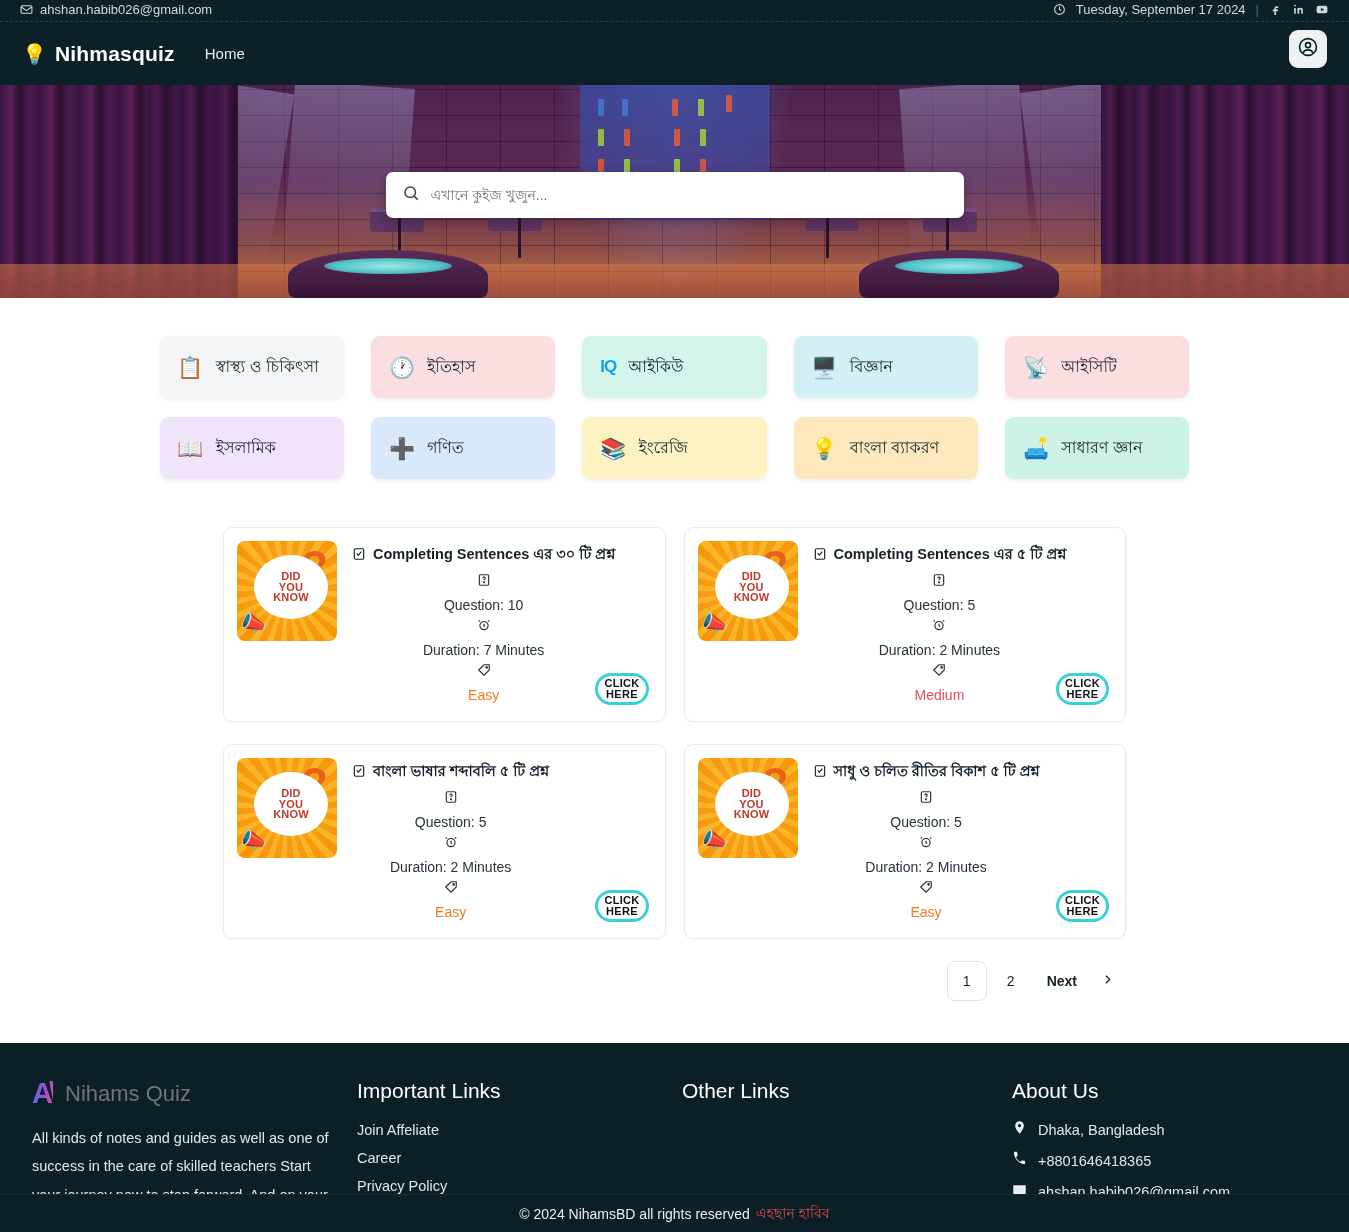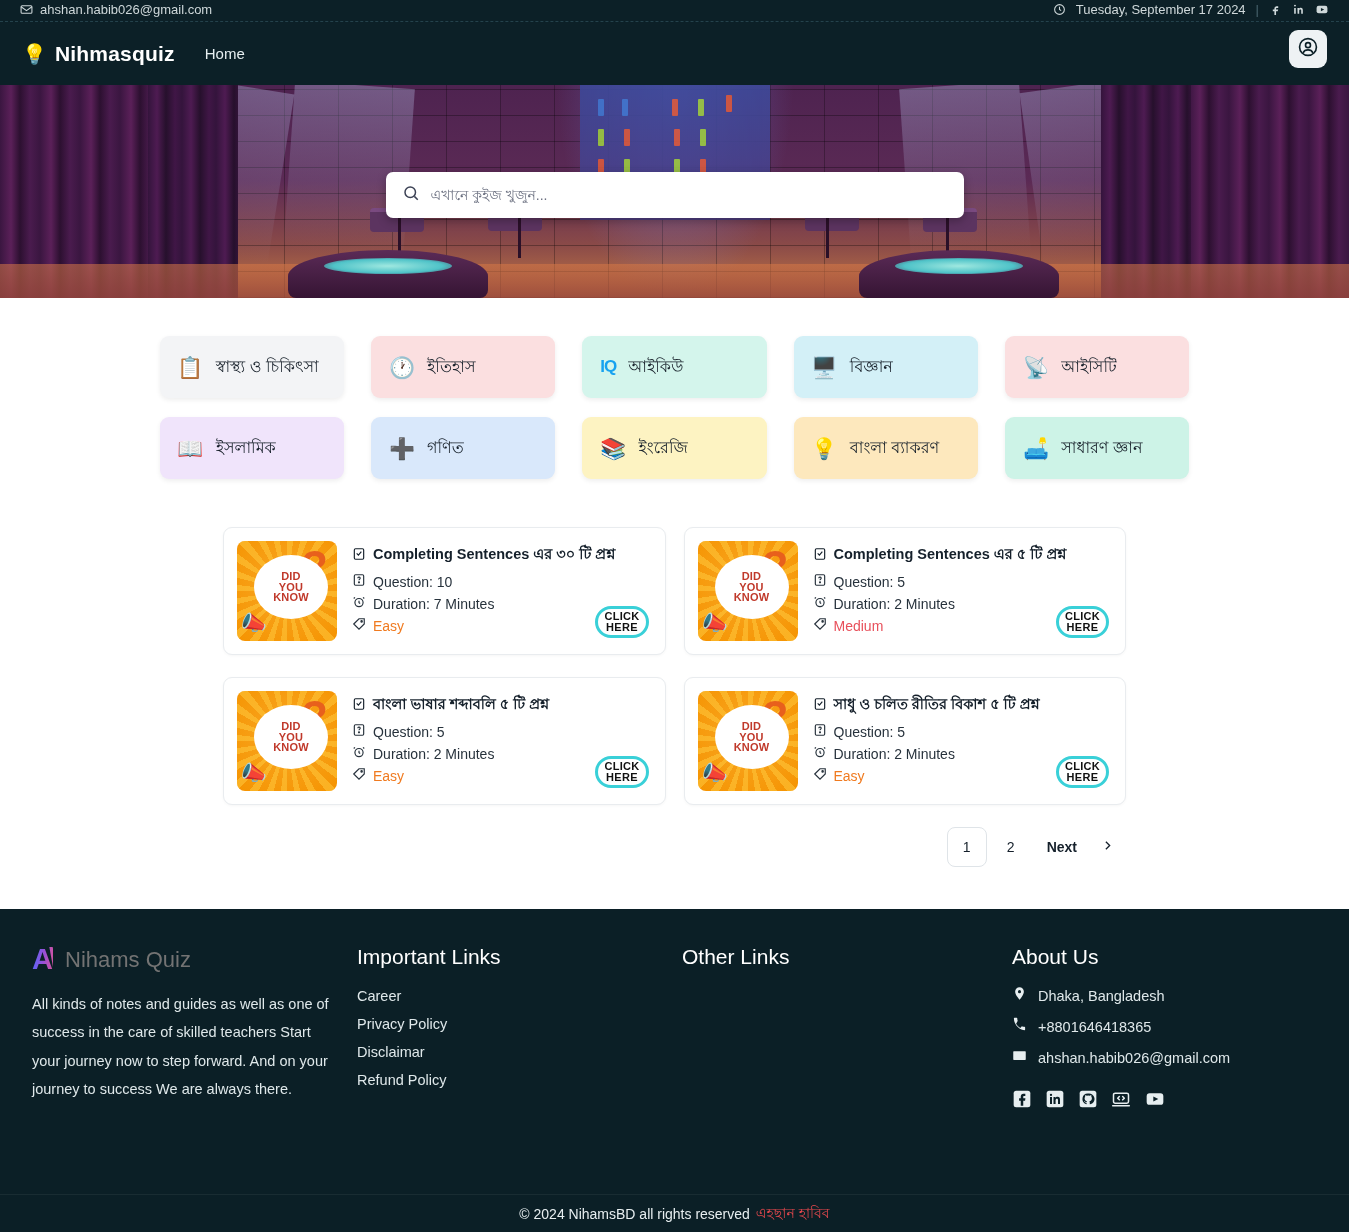--- a/index.html
+++ b/index.html
@@ -165,21 +165,21 @@
     color: #e8601c; line-height: 1;
   }
   .megaphone { position: absolute; left: 4px; bottom: 6px; font-size: 21px; transform: scaleX(-1); }
   .quiz-info { padding-top: 2px; }
   .quiz-title {
     font-size: 14.5px; font-weight: bold; color: #15202b;
     display: flex; align-items: center; gap: 7px; margin-bottom: 6px;
   }
   .quiz-meta {
     font-size: 14px; color: #27323c; display: flex; align-items: center;
-    gap: 7px; margin-bottom: 5px;
+    gap: 7px; margin-bottom: 5px; flex-direction: column;
   }
   .tag-easy   { color: #f07a1f; }
   .tag-medium { color: #e8505b; }
   .click-here {
     position: absolute; right: 16px; bottom: 16px;
     border: 3px solid #39d0d8; border-radius: 16px;
     padding: 2px 6px; background: #fff; text-align: center; line-height: 1.02;
   }
   .click-here b { display: block; font-size: 11px; color: #111; letter-spacing: .3px; }
 
@@ -597,20 +597,21 @@
         <div class="f-logo">
           <span class="f-logo-mark">A\</span>
           <span class="f-logo-text">Nihams Quiz</span>
         </div>
         <div class="f-desc">All kinds of notes and guides as well as one of success in the care of skilled teachers Start your journey now to step forward. And on your journey to success We are always there.</div>
       </div>
 
       <div>
         <div class="f-head">Important Links</div>
         <div id="col0">
+            <a class="f-link" href="#">Join Affeliate</a>
             <a class="f-link" href="#">Career</a>
             <a class="f-link" href="#">Privacy Policy</a>
             <a class="f-link" href="#">Disclaimar</a>
             <a class="f-link" href="#">Refund Policy</a>
           </div>
       </div>
 
       <div>
         <div class="f-head">Other Links</div>
       </div>

